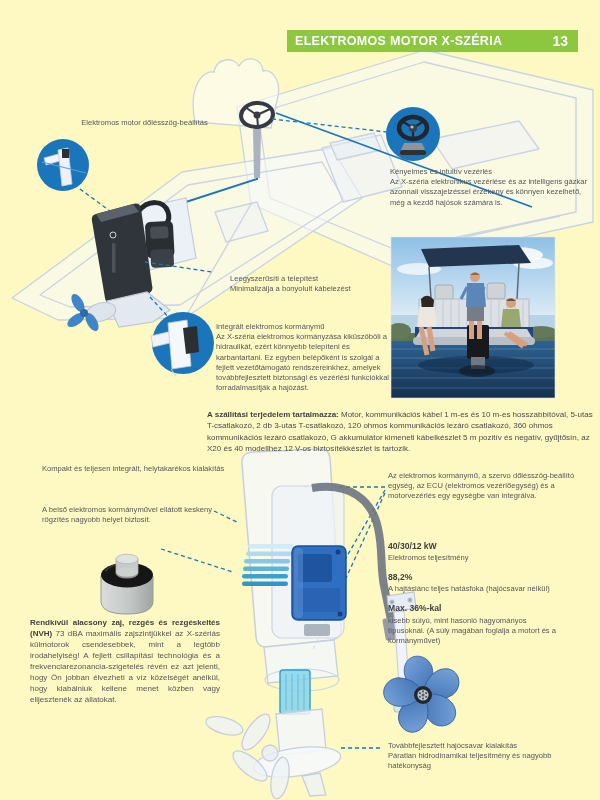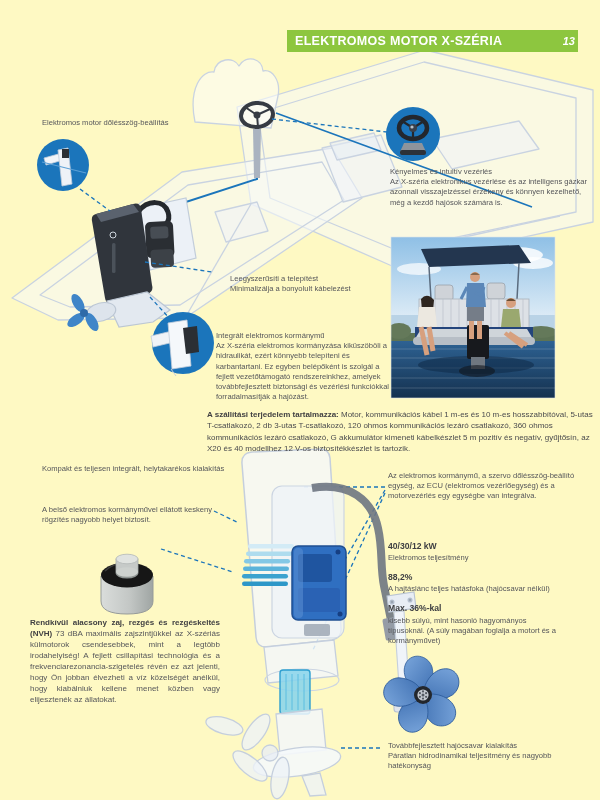--- a/index.html
+++ b/index.html
@@ -6,21 +6,21 @@
   .page {
     position:relative; width:600px; height:800px; background:#fef9c3;
     overflow:hidden; font-family:"Liberation Sans", sans-serif;
   }
   svg.art { position:absolute; left:0; top:0; }
   .header {
     position:absolute; left:287px; top:30px; width:291px; height:22px;
     background:#8dc63f; color:#ffffff; display:flex; align-items:center;
   }
   .header .title { flex:1; font-size:12.5px; font-weight:bold; padding-left:8px; letter-spacing:.3px; }
-  .header .pageno { font-size:11px; font-weight:bold; padding-right:3px;font-style:italic; }
+  .header .pageno { font-size:14px; font-weight:bold; padding-right:10px; }
   .note { position:absolute; color:#55565a; font-size:7.6px; line-height:10.2px; }
   .note .b { font-weight:bold; color:#414042; }
   .delivery { font-size:8px; line-height:11.3px; color:#4a4b4e; }
   .nvh { font-size:8px; line-height:11px; text-align:justify; }
   .spec-val { font-weight:bold; font-size:8.6px; color:#3f4043; margin:0 0 2px; }
   .spec-label { font-size:7.6px; line-height:10px; margin:0 0 9px; color:#55565a; }
 </style>
 </head>
 <body>
 
@@ -279,33 +279,33 @@
         <circle cx="42" cy="42" r="1.5"></circle>
       </g>
     </g>
   </svg>
 
   <div class="header">
     <span class="title">ELEKTROMOS MOTOR X-SZÉRIA</span>
     <span class="pageno">13</span>
   </div>
 
-  <div class="note" style="left:42px; top:118px; width:205px;">Elektromos motor dőlésszög-beállítás</div>
+  <div class="note" style="left:42px; top:118px; width:205px;text-align:center;">Elektromos motor dőlésszög-beállítás</div>
 
   <div class="note" style="left:390px; top:167px; width:198px;">
     <span>Kényelmes és intuitív vezérlés</span><br>
     <span>Az X-széria elektronikus vezérlése és az intelligens gázkar azonnali visszajelzéssel érzékeny és könnyen kezelhető, még a kezdő hajósok számára is.</span>
   </div>
 
   <div class="note" style="left:230px; top:274px; width:195px;">
     <span>Leegyszerűsíti a telepítést</span><br>
     <span>Minimalizálja a bonyolult kábelezést</span>
   </div>
 
-  <div class="note" style="left:216px; top:331px; width:180px;">
+  <div class="note" style="left:216px; top:322px; width:180px;">
     <span>Integrált elektromos kormánymű</span><br>
     <span>Az X-széria elektromos kormányzása kiküszöböli a hidraulikát, ezért könnyebb telepíteni és karbantartani. Ez egyben belépőként is szolgál a fejlett vezetőtámogató rendszereinkhez, amelyek továbbfejlesztett biztonsági és vezérlési funkciókkal forradalmasítják a hajózást.</span>
   </div>
 
   <div class="note delivery" style="left:207px; top:409px; width:386px;">
     <span class="b">A szállítási terjedelem tartalmazza:</span><span> Motor, kommunikációs kábel 1 m-es és 10 m-es hosszabbítóval, 5-utas T-csatlakozó, 2 db 3-utas T-csatlakozó, 120 ohmos kommunikációs lezáró csatlakozó, 360 ohmos kommunikációs lezáró csatlakozó, G akkumulátor kimeneti kábelkészlet 5 m pozitív és negatív, gyűjtősín, az X20 és 40 modellhez 12 V-os biztosítékkészlet is tartozik.</span>
   </div>
 
   <div class="note" style="left:42px; top:464px; width:188px;">Kompakt és teljesen integrált, helytakarékos kialakítás</div>
 

